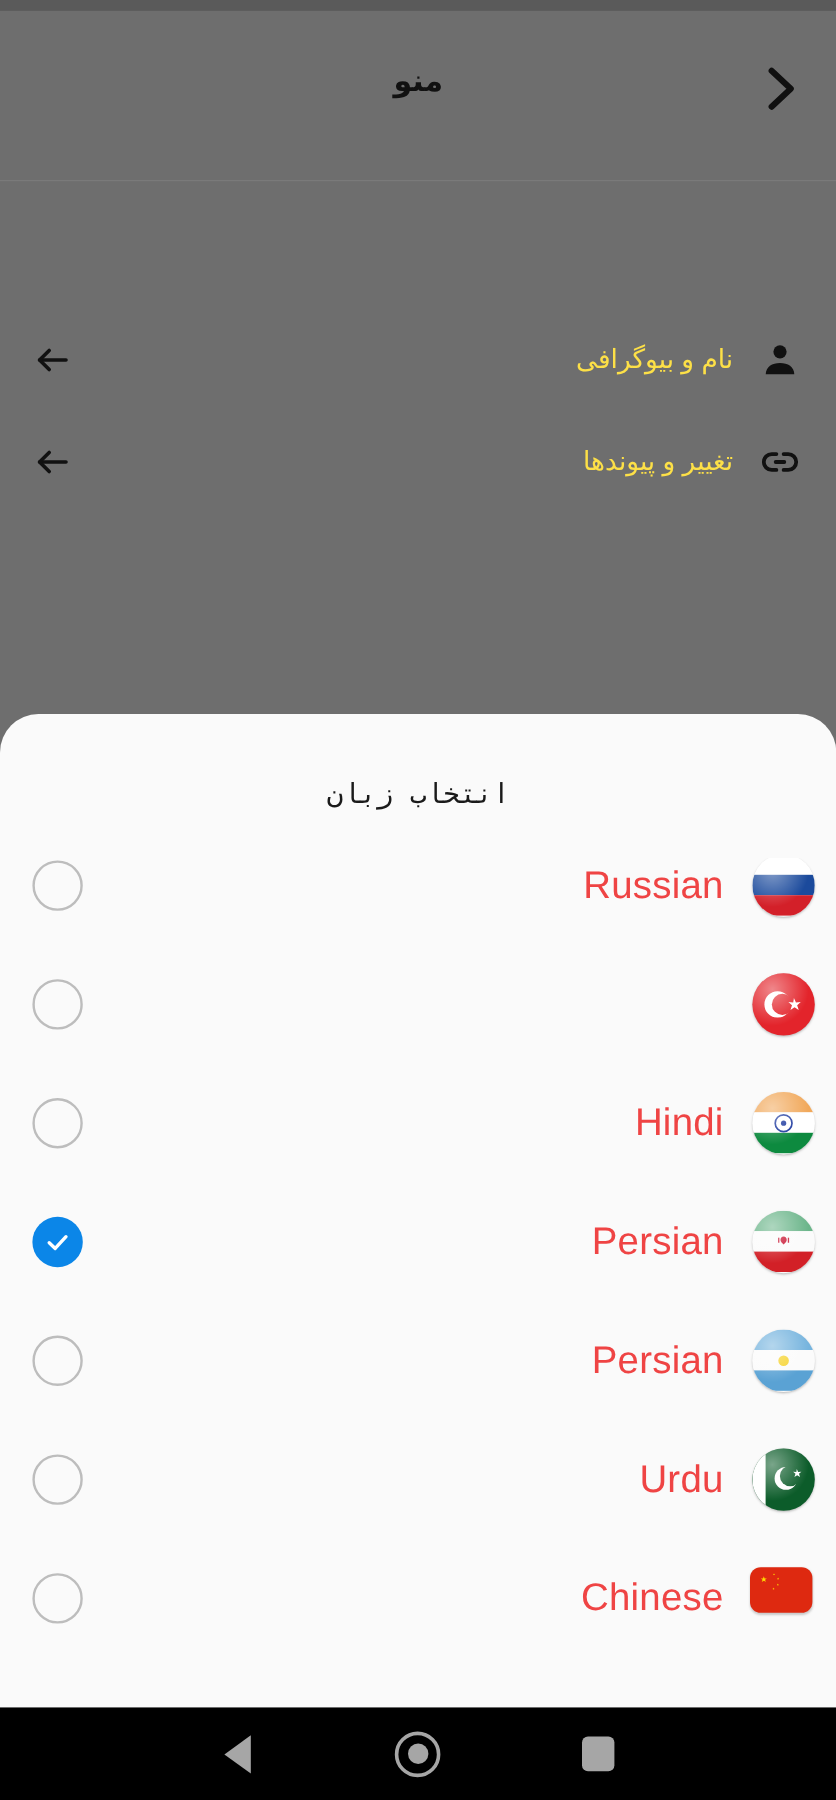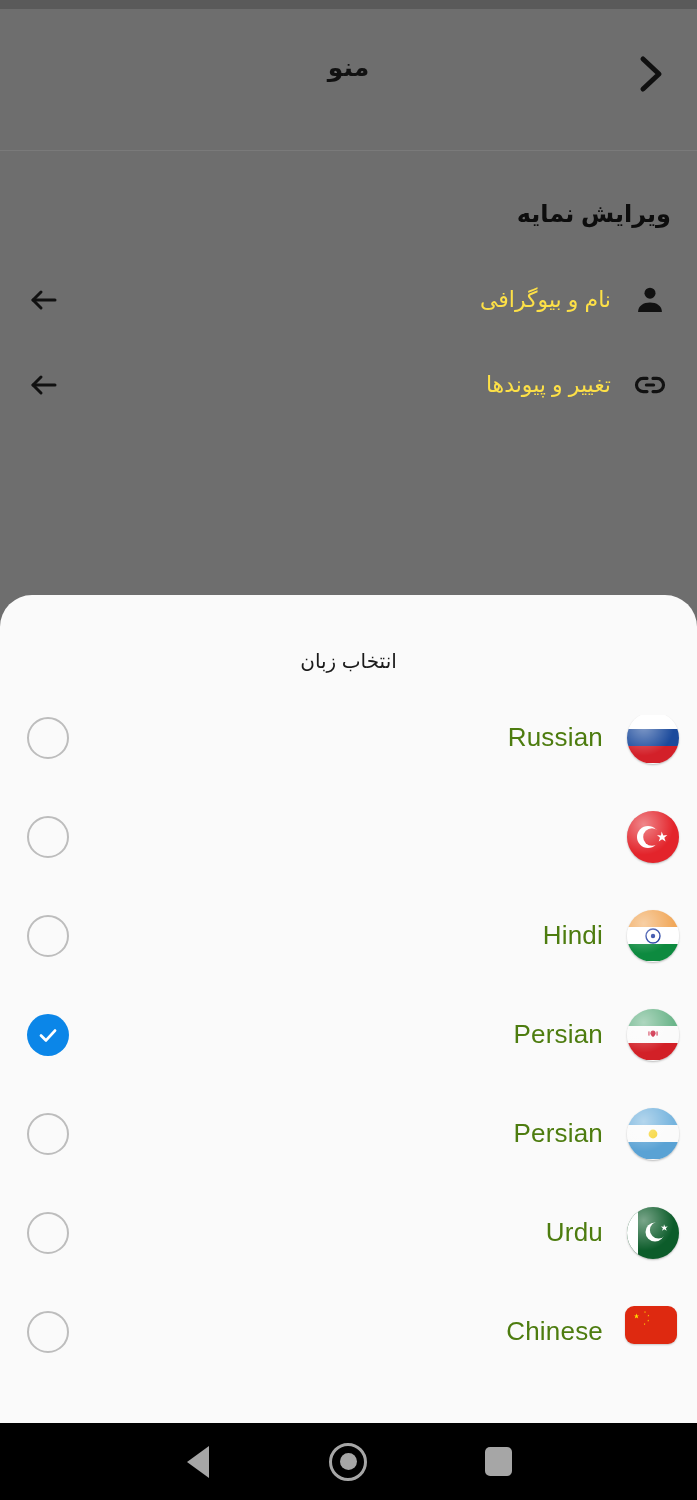--- a/index.html
+++ b/index.html
@@ -127,23 +127,24 @@
     border-top-left-radius: 32px;
     border-top-right-radius: 32px;
     overflow: hidden;
   }
   .sheet-title {
     position: absolute;
     top: 54px;
     left: 0;
     width: 697px;
     text-align: center;
-    font-size: 20px;
+    font-size: 23px;
     color: #1a1a1a;
     direction: rtl;
+    font-family: Liberation Mono, monospace;
   }
   .lang-list {
     position: absolute;
     top: 120px;
     left: 0;
     width: 697px;
     height: 708px;
     overflow: hidden;
   }
   .lang-row {
@@ -161,22 +162,22 @@
     width: 52px;
     height: 52px;
   }
   .lang-name {
     position: absolute;
     right: 94px;
     top: 0;
     height: 99px;
     display: flex;
     align-items: center;
-    font-size: 26px;
-    color: #4d7c0f;
+    font-size: 32px;
+    color: #ef4444;
     letter-spacing: 0.2px;
   }
   .lang-radio {
     position: absolute;
     left: 27px;
     top: 50%;
     transform: translateY(-50%);
     width: 42px;
     height: 42px;
     border-radius: 50%;
@@ -295,21 +296,20 @@
   <div class="appbar">
     <div class="appbar-title">منو</div>
     <div class="chevron-back">
       <svg width="58" height="58" viewBox="0 0 58 58" aria-hidden="true">
         <polyline points="22,14 38,29 22,44" fill="none" stroke="#101010" stroke-width="5" stroke-linecap="round" stroke-linejoin="round"></polyline>
       </svg>
     </div>
   </div>
   <div class="appbar-divider"></div>
 
-  <div class="section-title">ویرایش نمایه</div>
 
   <div class="menu-row" style="top:270px">
     <div class="mi-icon">
       <svg width="34" height="34" viewBox="0 0 24 24" aria-hidden="true">
         <circle cx="12" cy="7.2" r="3.9" fill="#111"></circle>
         <path d="M3.6 20.4c0-4.3 3.8-6.6 8.4-6.6s8.4 2.3 8.4 6.6z" fill="#111"></path>
       </svg>
     </div>
     <div class="mi-label">نام و بیوگرافی</div>
     <div class="mi-arrow">

